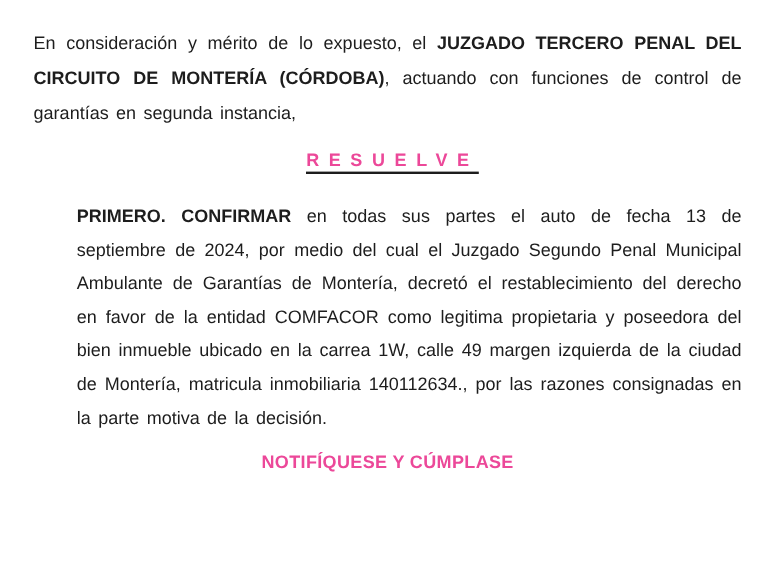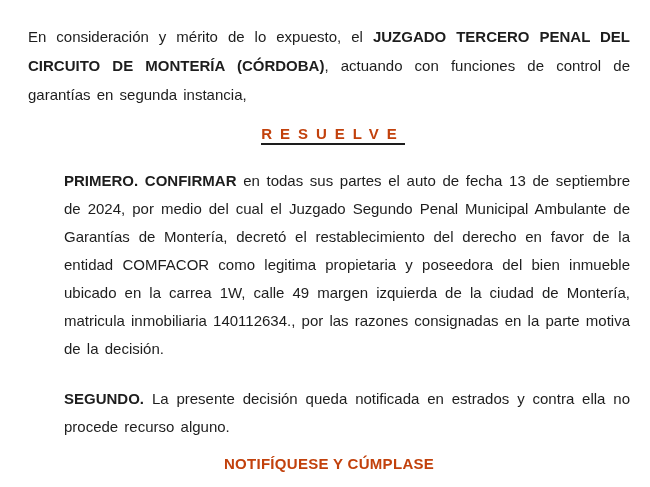--- a/index.html
+++ b/index.html
@@ -11,21 +11,21 @@
     width: 650px;
     height: 487px;
     font-family: "Liberation Sans", sans-serif;
     color: #1d1d1d;
     overflow: hidden;
   }
   .page {
     box-sizing: border-box;
     width: 650px;
     height: 487px;
-    padding: 22px 20px 0 28px;
+    padding: 22px 32px 0 28px;
     background: #ffffff;
   }
   .para {
     margin: 0;
     font-size: 15px;
     line-height: 29px;
     text-align: justify;
     word-spacing: 2px;
   }
   .para-primero,
@@ -35,21 +35,21 @@
   }
   .b {
     font-weight: bold;
   }
   .heading {
     margin: 0;
     font-size: 15px;
     font-weight: bold;
     text-align: center;
     line-height: 29px;
-    color: #c2410c;
+    color: #ec4899;
   }
   .heading-resuelve {
     margin-top: 10px;
     letter-spacing: 8px;
   }
   .heading-resuelve .u {
     border-bottom: 2.5px solid #1d1d1d;
     padding-bottom: 1px;
     margin-right: -8px; 
   }
@@ -61,17 +61,16 @@
 <body>
 
 <div class="page">
 
   <p class="para"><span>En consideración y mérito de lo expuesto, el </span><span class="b">JUZGADO TERCERO PENAL DEL CIRCUITO DE MONTERÍA (CÓRDOBA)</span><span>, actuando con funciones de control de garantías en segunda instancia,</span></p>
 
   <h2 class="heading heading-resuelve"><span class="u">RESUELVE</span></h2>
 
   <p class="para para-primero"><span class="b">PRIMERO. CONFIRMAR</span><span> en todas sus partes el auto de fecha 13 de septiembre de 2024, por medio del cual el Juzgado Segundo Penal Municipal Ambulante de Garantías de Montería, decretó el restablecimiento del derecho en favor de la entidad COMFACOR como legitima propietaria y poseedora del bien inmueble ubicado en la carrea 1W, calle 49 margen izquierda de la ciudad de Montería, matricula inmobiliaria 140112634., por las razones consignadas en la parte motiva de la decisión.</span></p>
 
-  <p class="para para-segundo"><span class="b">SEGUNDO.</span><span> La presente decisión queda notificada en estrados y contra ella no procede recurso alguno.</span></p>
 
   <h2 class="heading heading-notifiquese">NOTIFÍQUESE Y CÚMPLASE</h2>
 
 </div>
 
 </body></html>

